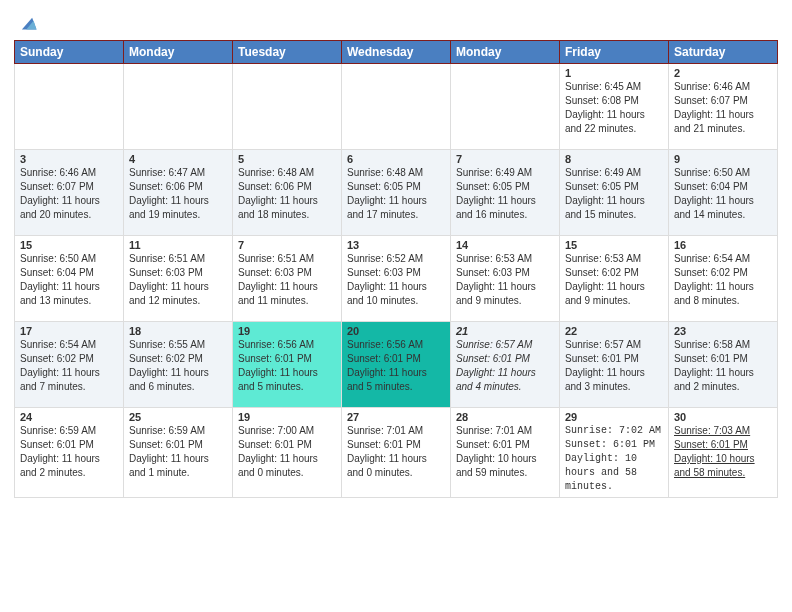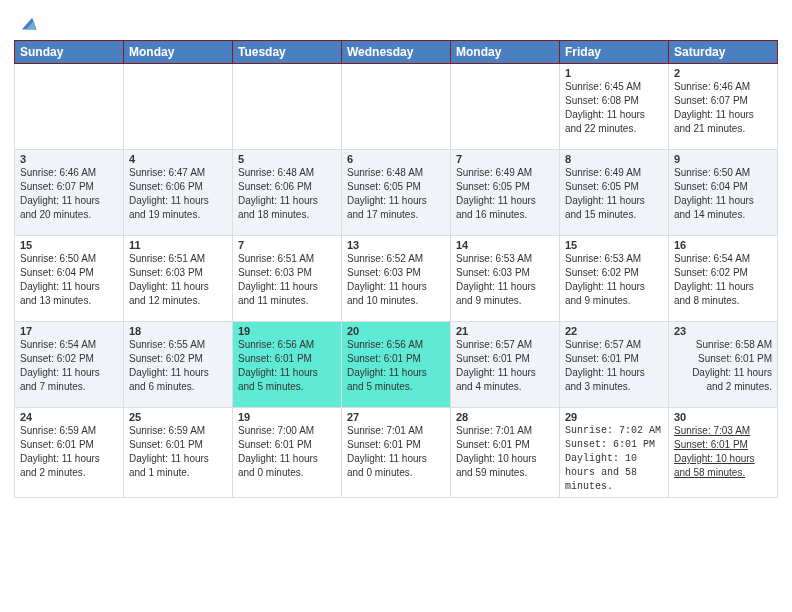--- a/index.html
+++ b/index.html
@@ -241,41 +241,41 @@
             <div class="day-info" style="white-space: pre-line;">Sunrise: 6:55 AM
 Sunset: 6:02 PM
 Daylight: 11 hours and 6 minutes.</div>
           </td>
           <td style="background: #5eead4;">
             <span class="day-num">19</span>
             <div class="day-info" style="white-space: pre-line;">Sunrise: 6:56 AM
 Sunset: 6:01 PM
 Daylight: 11 hours and 5 minutes.</div>
           </td>
-          <td style="background: #5eead4;">
+          <td style="background: #14b8a6;">
             <span class="day-num">20</span>
             <div class="day-info" style="white-space: pre-line;">Sunrise: 6:56 AM
 Sunset: 6:01 PM
 Daylight: 11 hours and 5 minutes.</div>
           </td>
-          <td style="background: rgb(240, 244, 248);">
+          <td style="background: rgb(240, 244, 248); font-style: italic;">
             <span class="day-num">21</span>
             <div class="day-info" style="white-space: pre-line;">Sunrise: 6:57 AM
 Sunset: 6:01 PM
 Daylight: 11 hours and 4 minutes.</div>
           </td>
           <td style="background: rgb(240, 244, 248);">
             <span class="day-num">22</span>
             <div class="day-info" style="white-space: pre-line;">Sunrise: 6:57 AM
 Sunset: 6:01 PM
 Daylight: 11 hours and 3 minutes.</div>
           </td>
           <td style="background: rgb(240, 244, 248);">
             <span class="day-num">23</span>
-            <div class="day-info" style="white-space: pre-line; text-align: right;">Sunrise: 6:58 AM
+            <div class="day-info" style="white-space: pre-line;">Sunrise: 6:58 AM
 Sunset: 6:01 PM
 Daylight: 11 hours and 2 minutes.</div>
           </td>
         </tr>
         <tr>
           <td>
             <span class="day-num">24</span>
             <div class="day-info" style="white-space: pre-line;">Sunrise: 6:59 AM
 Sunset: 6:01 PM
 Daylight: 11 hours and 2 minutes.</div>

